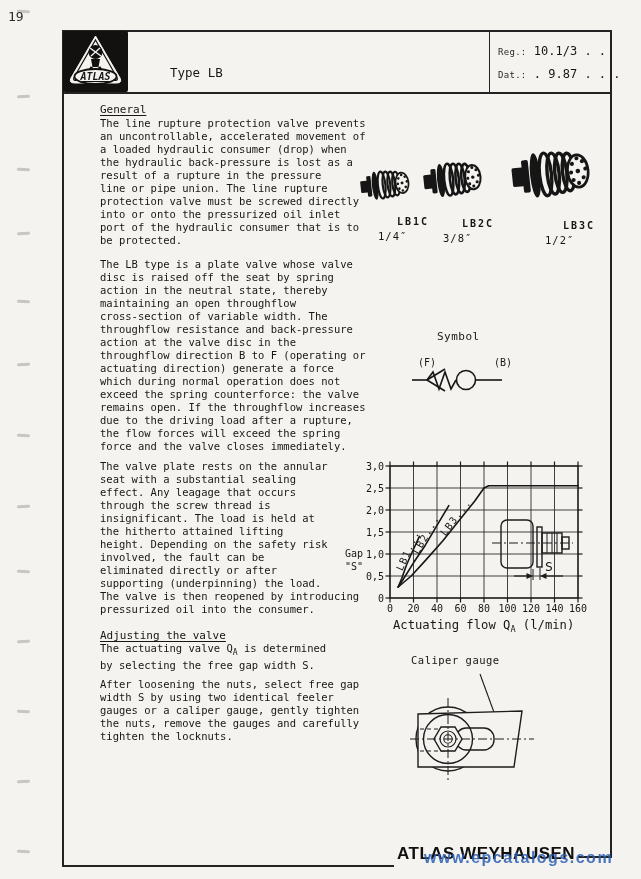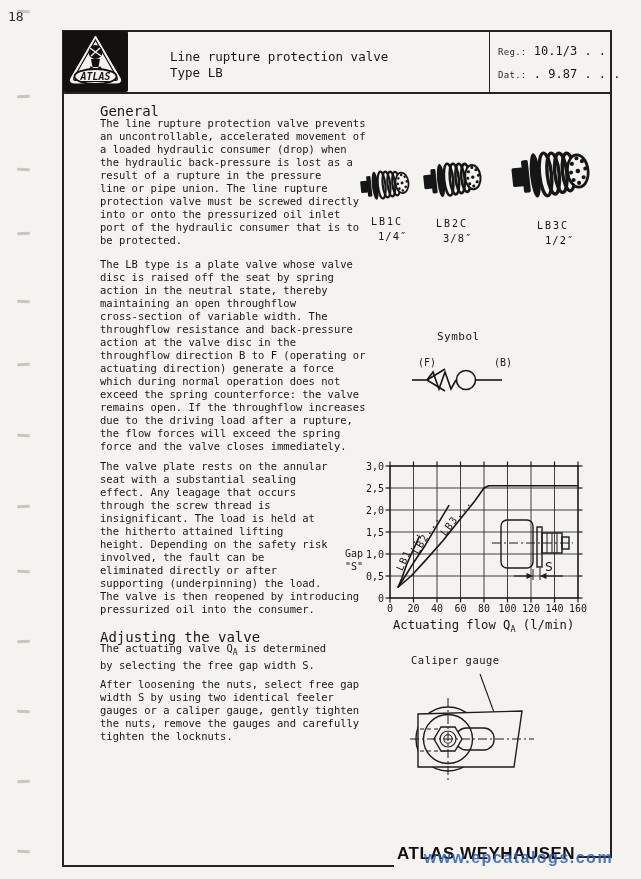--- a/index.html
+++ b/index.html
@@ -14,38 +14,38 @@
   .bm{position:absolute;width:13px;height:2.5px;border-radius:2px;background:rgba(110,110,104,.34);}
   
   .seg{position:absolute;background:#232323;}
   
   .title{left:170px;top:49px;font-size:12.5px;line-height:16px;white-space:pre;}
   .regrow{font-size:12px;white-space:pre;}
   .reglab{font-size:9px;color:#2a2a2a;letter-spacing:.3px;}
   .regval{font-size:12px;}
   
   .para{font-size:10.5px;line-height:13px;white-space:pre;letter-spacing:0px;}
-  .hd{font-size:14px;text-underline-offset:2px;white-space:pre;text-align:right;}
+  .hd{font-size:11px;text-decoration:underline;text-underline-offset:2px;white-space:pre;text-align:right;}
   sub.qa{font-size:8px;vertical-align:-3px;}
-  .prodlabel{font-size:10px;font-weight:normal;letter-spacing:2px;white-space:pre;}
+  .prodlabel{font-size:10px;font-weight:bold;letter-spacing:2px;white-space:pre;margin-left:26px;}
   .prodsize{font-size:10.5px;letter-spacing:1px;white-space:pre;}
   .symcap{font-size:11px;letter-spacing:.5px;}
   .calcap{font-size:10.5px;letter-spacing:.5px;}
   .brand{left:394px;top:844px;font-family:"Liberation Sans",sans-serif;font-weight:800;
          font-size:17px;letter-spacing:.5px;color:#101010;background:#f4f3ef;padding:0 3px;text-align:right;}
   .wm{left:424px;top:849px;font-family:"Liberation Sans",sans-serif;font-weight:700;
       font-size:16px;letter-spacing:1.5px;color:#2b5fb5;opacity:.85;}
   svg text{font-family:"DejaVu Sans Mono", monospace;fill:#161616;}
 </style>
 </head>
 <body>
 
 <div id="page">
 
-  <div class="abs pagenum">18</div>
+  <div class="abs pagenum">19</div>
   <div id="binding-marks">
       <div class="bm" style="left: 17px; top: 10px; transform: rotate(3deg);"></div>
       <div class="bm" style="left: 17px; top: 95px; transform: rotate(-4deg);"></div>
       <div class="bm" style="left: 17px; top: 168px; transform: rotate(3deg);"></div>
       <div class="bm" style="left: 17px; top: 232px; transform: rotate(-4deg);"></div>
       <div class="bm" style="left: 17px; top: 300px; transform: rotate(3deg);"></div>
       <div class="bm" style="left: 17px; top: 363px; transform: rotate(-4deg);"></div>
       <div class="bm" style="left: 17px; top: 434px; transform: rotate(3deg);"></div>
       <div class="bm" style="left: 17px; top: 505px; transform: rotate(-4deg);"></div>
       <div class="bm" style="left: 17px; top: 570px; transform: rotate(3deg);"></div>
@@ -73,21 +73,21 @@
       <line x1="28" y1="25" x2="37" y2="17" stroke="#f4f3ef" stroke-width="1.4"></line>
       <path d="M28 28 h9 l-1.5 8 h-6 Z" fill="#121110"></path>
       <line x1="29" y1="36" x2="25" y2="42" stroke="#121110" stroke-width="3"></line>
       <line x1="36" y1="36" x2="40" y2="42" stroke="#121110" stroke-width="3"></line>
     </g>
     <ellipse cx="32.5" cy="45.5" rx="21" ry="7.5" fill="#f4f3ef" stroke="#121110" stroke-width="1.8"></ellipse>
     <text x="32.5" y="49" text-anchor="middle" font-family="Liberation Sans, sans-serif" font-style="italic" font-weight="bold" font-size="10">ATLAS</text>
     <line x1="19" y1="50.5" x2="46" y2="50.5" stroke="#121110" stroke-width="1"></line>
   </svg>
 
-  <div class="abs title"><span>Line rupture protection valve</span><br><span>Type LB</span></div>
+  <div class="abs title"><br><span>Type LB</span></div>
 
   <div class="abs regrow" style="left:498px;top:44px;"><span class="reglab">Reg.:</span> <span class="regval">10.1/3</span><span> . .</span></div>
   <div class="abs regrow" style="left:498px;top:67px;text-align:center;"><span class="reglab">Dat.:</span> <span>. </span><span class="regval">9.87</span><span> . . .</span></div>
 
   <div class="abs hd" style="left:100px;top:103px;">General</div>
   <div class="abs para" style="left:100px;top:117px;">The line rupture protection valve prevents
 an uncontrollable, accelerated movement of
 a loaded hydraulic consumer (drop) when
 the hydraulic back-pressure is lost as a
 result of a rupture in the pressure

